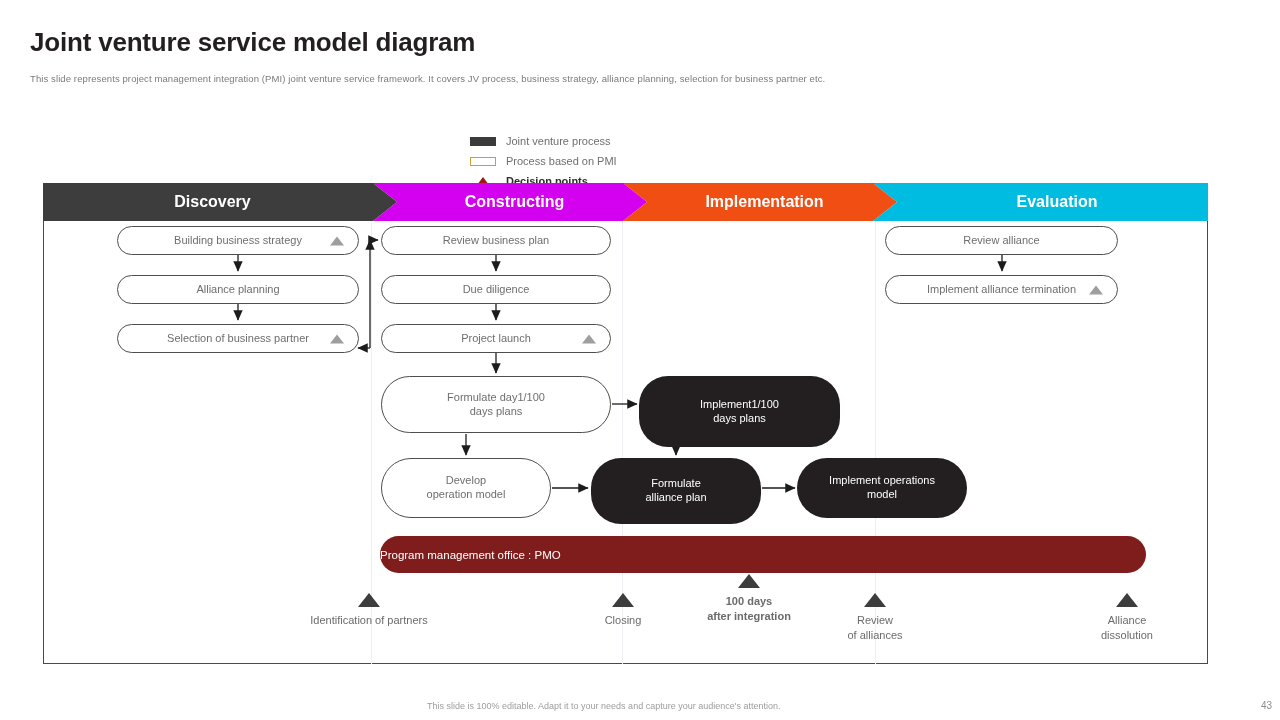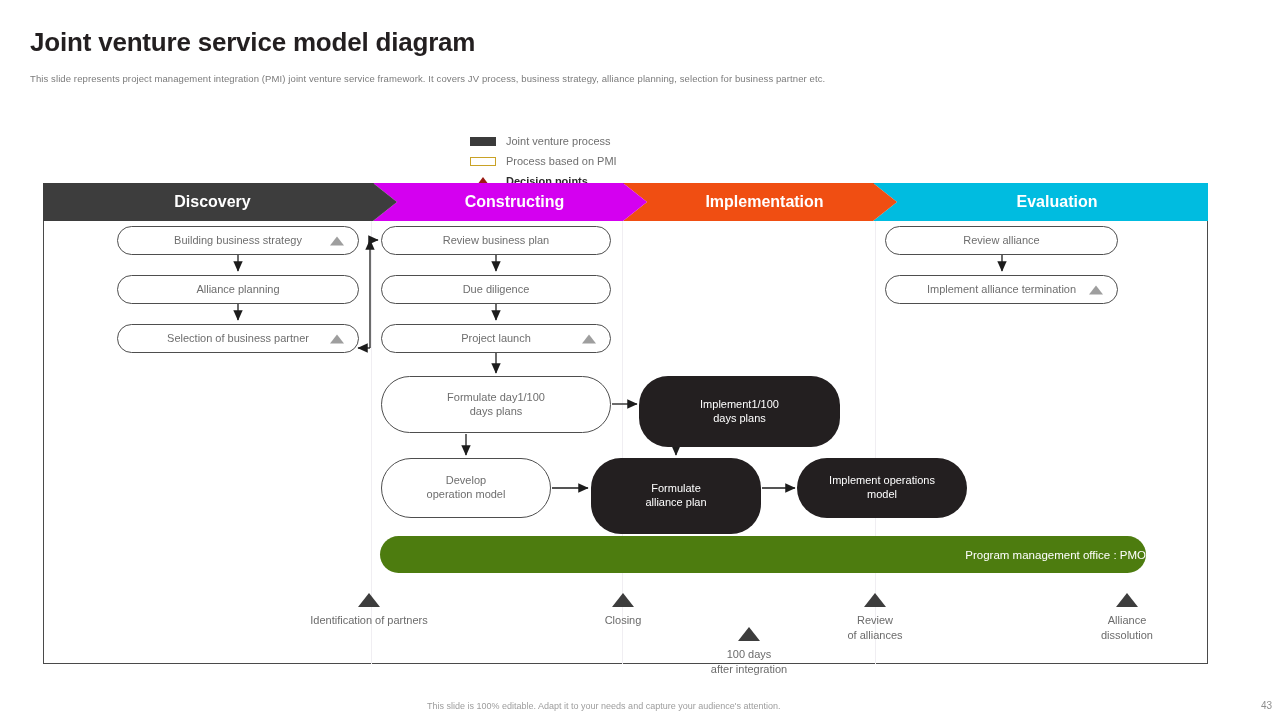--- a/index.html
+++ b/index.html
@@ -82,22 +82,22 @@
     position: absolute; right: 14px; top: 50%; transform: translateY(-50%);
     width: 0; height: 0;
     border-left: 7px solid transparent;
     border-right: 7px solid transparent;
     border-bottom: 9px solid #9e9e9e;
   }
 
   
   .pmo {
     position: absolute; left: 380px; top: 536px; width: 766px; height: 37px;
-    background: #4d7c0f; color: #ffffff; font-size: 11.5px;
-    display:flex; align-items:center; justify-content:flex-end;
+    background: #7f1d1d; color: #ffffff; font-size: 11.5px;
+    display:flex; align-items:center; justify-content:flex-start;
     border-radius: 19px;
   }
 
   
   .dp { position: absolute; text-align: center; }
   .dp .tri {
     width: 0; height: 0; margin: 0 auto 6px auto;
     border-left: 11px solid transparent;
     border-right: 11px solid transparent;
     border-bottom: 14px solid #3d3d3d;
@@ -222,21 +222,21 @@
   <div class="node outline" style="left:381px; top:376px; width:230px; height:57px; border-radius:29px;text-align:center;">
     <span class="ml">Formulate day1/100<br>days plans</span>
   </div>
   <div class="node outline" style="left:381px; top:458px; width:170px; height:60px; border-radius:30px;">
     <span class="ml">Develop<br>operation model</span>
   </div>
 
   <div class="node filled" style="left:639px; top:376px; width:201px; height:71px; border-radius:29px;">
     <span class="ml">Implement1/100<br>days plans</span>
   </div>
-  <div class="node filled" style="left:591px; top:458px; width:170px; height:76px; border-radius:30px;">
+  <div class="node filled" style="left:591px; top:458px; width:170px; height:66px; border-radius:30px;">
     <span class="ml">Formulate<br>alliance plan</span>
   </div>
   <div class="node filled" style="left:797px; top:458px; width:170px; height:60px; border-radius:30px;">
     <span class="ml">Implement operations<br>model</span>
   </div>
 
   <div class="node outline" style="left:885px; top:226px; width:233px; height:29px; border-radius:15px;">
     <span>Review  alliance</span>
   </div>
   <div class="node outline" style="left:885px; top:275px; width:233px; height:29px; border-radius:15px;">
@@ -249,21 +249,21 @@
   </div>
 
   <div class="dp" style="left:299px; top:593px; width:140px;">
     <div class="tri"></div>
     <div class="dp-label ml">Identification  of partners</div>
   </div>
   <div class="dp" style="left:573px; top:593px; width:100px;">
     <div class="tri"></div>
     <div class="dp-label ml">Closing</div>
   </div>
-  <div class="dp" style="left:689px; top:627px; width:120px;">
+  <div class="dp" style="left:689px; top:574px; width:120px;font-weight:bold;">
     <div class="tri"></div>
     <div class="dp-label ml">100 days<br>after integration</div>
   </div>
   <div class="dp" style="left:825px; top:593px; width:100px;">
     <div class="tri"></div>
     <div class="dp-label ml">Review<br>of alliances</div>
   </div>
   <div class="dp" style="left:1072px; top:593px; width:110px;">
     <div class="tri"></div>
     <div class="dp-label ml">Alliance<br>dissolution</div>

